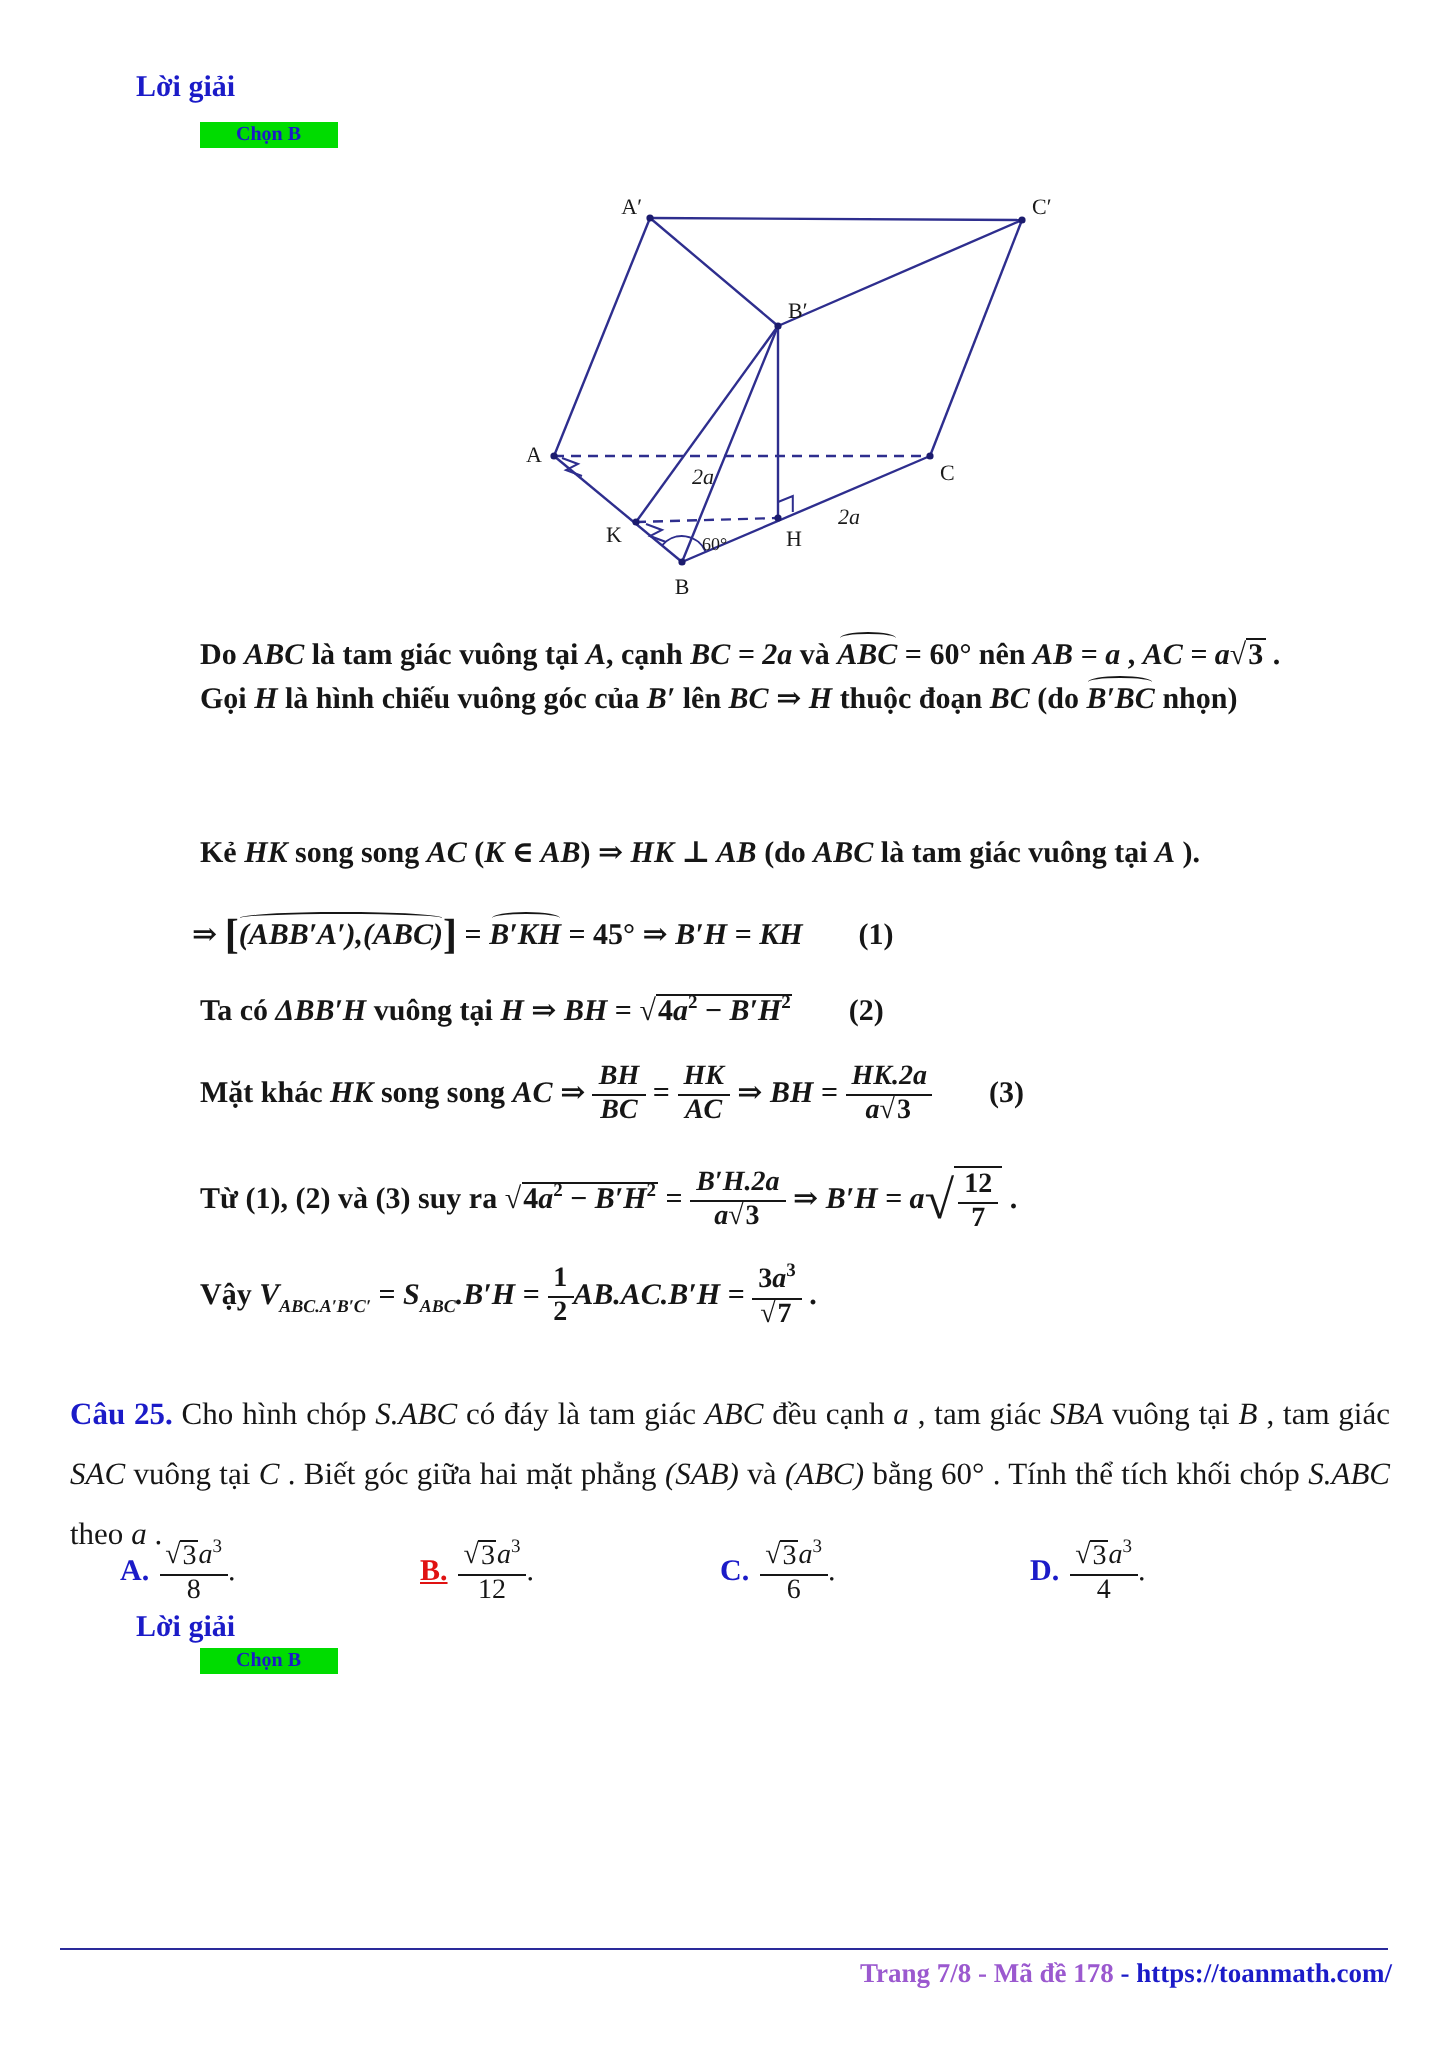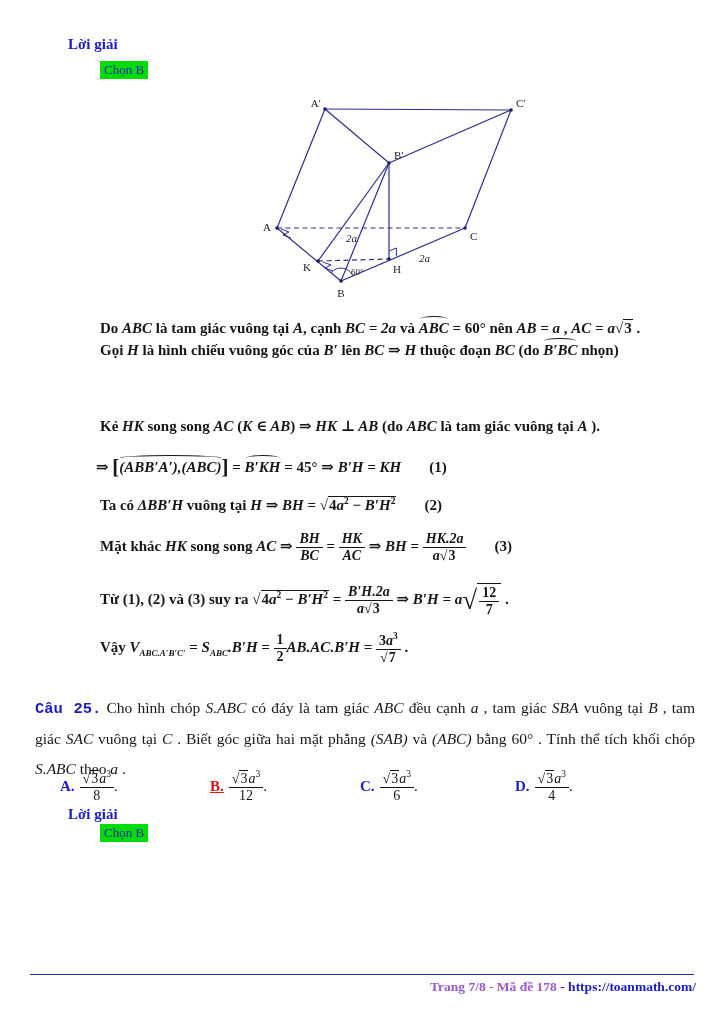--- a/index.html
+++ b/index.html
@@ -6,42 +6,42 @@
     --blue:#1b1bc8; --green:#00dc00; --red:#e01212;
     --navy:#2e2e8e; --purple:#9b59cf; --ink:#161616;
   }
   html,body{margin:0;padding:0;}
   body{width:724px;height:1024px;background:#ffffff;position:relative;
        font-family:"Liberation Serif","DejaVu Serif",serif;color:var(--ink);}
   .page{position:absolute;inset:0;overflow:hidden;}
   .heading{position:absolute;left:68px;width:656px;
            color:var(--blue);font-weight:bold;font-size:15px;}
   .chon{position:absolute;left:100px;background:var(--green);color:var(--blue);
-        font-weight:normal;font-size:13px;padding:1px 4px;}
+        font-weight:bold;font-size:10px;padding:1px 18px;}
   .line{position:absolute;left:100px;font-size:15px;white-space:nowrap;font-weight:bold;}
   .m{font-style:italic;}
   .frac{display:inline-block;vertical-align:middle;text-align:center;
         line-height:1.15;font-size:14px;}
   .frac .fn{display:block;border-bottom:1px solid var(--ink);padding:0 3px;}
   .frac .fd{display:block;padding:0 3px;}
   .rad .rs{font-style:normal;}
   .rad .rb{border-top:1px solid var(--ink);padding:0 1px;font-style:inherit;}
   .rad-tall{display:inline-flex;align-items:stretch;vertical-align:middle;}
   .rad-tall .rs{font-size:27px;line-height:1;align-self:center;font-style:normal;}
   .rad-tall .rb{border-top:1px solid var(--ink);padding:1px 2px 0;}
   .hat{position:relative;display:inline-block;padding-top:2px;}
   .hat::before{content:"";position:absolute;top:-2px;left:1px;right:1px;height:5px;
                border-top:1.4px solid var(--ink);border-radius:100% 100% 0 0;}
   sup{font-size:9.5px;}
   .sb{font-size:9px;font-style:italic;}
   .bk{font-size:21px;vertical-align:-2px;}
   .tag{margin-left:28px;}
   .q{position:absolute;left:35px;top:693px;width:660px;font-size:15.5px;
      line-height:30px;text-align:justify;}
-  .qlabel{color:var(--blue);font-weight:bold;font-family:Liberation Mono, monospace;}
+  .qlabel{color:var(--blue);font-weight:bold;}
   .opt{position:absolute;top:769px;display:flex;align-items:center;font-size:15px;}
   .opt .lbl{font-weight:bold;color:var(--blue);margin-right:5px;}
   .opt.correct .lbl{color:var(--red);text-decoration:underline;}
   .footline{position:absolute;left:30px;right:30px;top:974px;
             border-top:1.6px solid #2a2a9a;}
   .footer{position:absolute;right:28px;top:979px;font-size:13.5px;font-weight:bold;}
   .footer .pg{color:var(--purple);margin-left:32px;}
   .footer a{color:var(--blue);text-decoration:none;}
   .fig{position:absolute;left:250px;top:88px;}
   .fig text{font-size:11px;fill:#1a1a1a;font-family:"Liberation Serif","DejaVu Serif",serif;}

